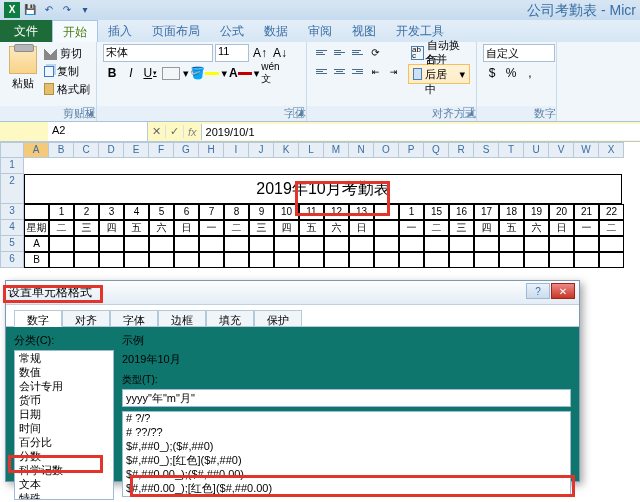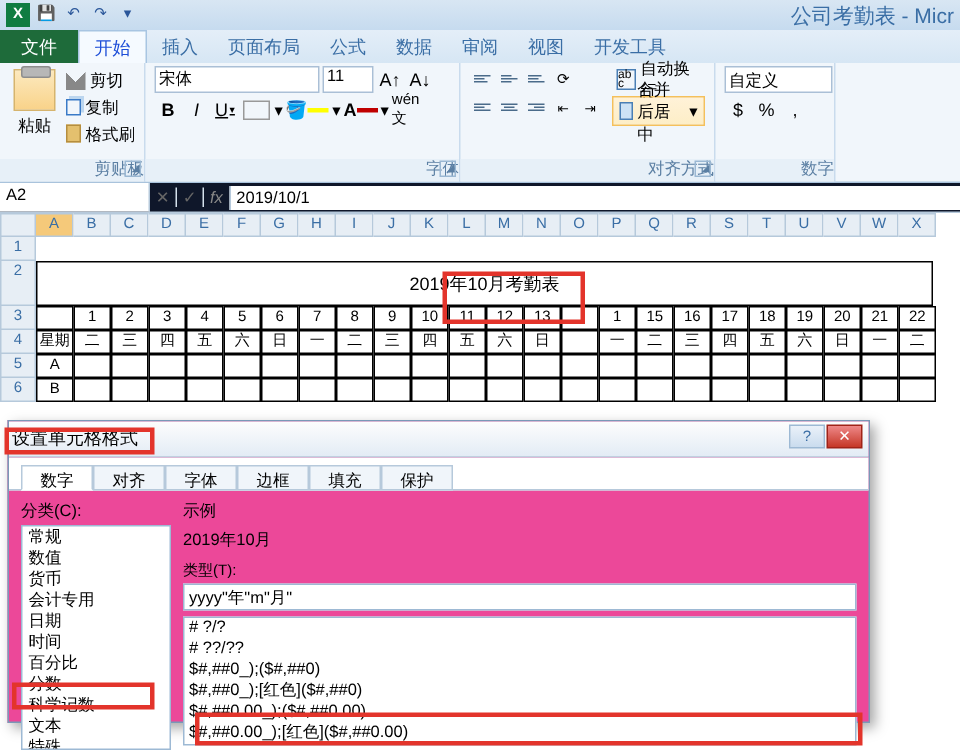--- a/index.html
+++ b/index.html
@@ -6,21 +6,21 @@
 body { width: 640px; height: 502px; background: #fff; overflow: hidden; position: relative; font-size: 11px; }
 
 .titlebar { background: linear-gradient(#d8e6f3,#c6dbef); height: 20px; line-height: 20px; padding-left: 4px; display: flex; align-items: center; }
 .titlebar .qat { display:flex; gap:4px; align-items:center;}
 .titlebar .qat span{width:14px;height:14px;display:inline-flex;align-items:center;justify-content:center;color:#2b579a;font-size:10px;}
 .titlebar .title { position:absolute; right:4px; font-size:14px; color:#3a6ea5;}
 
 .ribbon-tabs { background: linear-gradient(#e4eef8,#d6e6f4); display:flex; height:22px;}
 .ribbon-tabs .tab{ padding:3px 10px; font-size:12px; color:#3a6ea5; border-right:0;}
 .ribbon-tabs .tab.file{ background:#1e6b3a; color:#fff; padding:3px 14px;}
-.ribbon-tabs .tab.active{ background:#f5faff; border:1px solid #a8c5e2; border-bottom:none; color:#1d4ed8; font-weight:500;}
+.ribbon-tabs .tab.active{ background:#f5faff; border:1px solid #a8c5e2; border-bottom:none; color:#4d7c0f; font-weight:500;}
 
 .ribbon { background:#f1f6fb; border-bottom:1px solid #a9c3dc; height:80px; display:flex;}
 .rgroup{ border-right:1px solid #c9dbed; padding:2px 6px 0; display:flex; flex-direction:column; position:relative; min-width:50px;}
 .rgroup .glabel{ position:absolute; bottom:0; left:0; right:0; text-align:right; font-size:11px; color:#5b7fa3; background:#e7f0f8;height:15px;line-height:15px;}
 .rgroup .glabel .dlg{position:absolute;right:2px;top:1px;width:11px;height:11px;border:1px solid #9bb8d3;font-size:7px;line-height:9px;color:#5b7fa3;}
 .paste-big{width:34px;text-align:center;}
 .paste-big .pic{width:28px;height:28px;margin:2px auto;background:linear-gradient(#fce9bf,#f9d38a);border:1px solid #d6b46d;position:relative;}
 .paste-big .pic:after{content:"";position:absolute;left:4px;top:-3px;width:18px;height:6px;background:#b7b7b7;border:1px solid #8d8d8d;border-radius:2px;}
 .clip-side{display:flex;flex-direction:column;gap:0;margin-left:4px;}
 .clip-side div{font-size:11px;height:18px;display:flex;align-items:center;gap:3px;}
@@ -45,50 +45,50 @@
 .align-rows .row{display:flex;gap:1px;}
 .albtn{width:17px;height:17px;border:1px solid transparent;display:inline-flex;flex-direction:column;justify-content:center;gap:1px;padding:2px;}
 .albtn span{height:1px;background:#4a6b8a;display:block;}
 .wrap-btn{display:flex;align-items:center;gap:3px;font-size:11px;height:18px;padding:0 3px;}
 .merge-btn{display:flex;align-items:center;gap:3px;font-size:11px;height:20px;padding:1px 4px;border:1px solid #f5c05b;background:linear-gradient(#fff2d8,#fdeec7);}
 .merge-ic{width:14px;height:12px;border:1px solid #4a7fb5;background:#cde2f5;position:relative;}
 
 .num-group{width:80px;}
 .num-sel{border:1px solid #aabfd6;background:#fff;height:18px;width:72px;font-size:11px;padding:1px 2px;margin-bottom:2px;}
 
-.formula-bar{display:flex;height:20px;border-bottom:1px solid #b6c9db;background:#0f172a;}
+.formula-bar{display:flex;height:20px;border-bottom:1px solid #b6c9db;background:#fef9c3;padding-left:48px;}
 .name-box{width:100px;border-right:1px solid #b6c9db;background:#fff;padding:2px 4px;font-size:11px;}
 .fx-area{display:flex;align-items:center;flex:1;}
 .fx-btn{width:18px;text-align:center;color:#666;font-size:11px;border-right:1px solid #d5e1ec;}
 .fx-lbl{font-style:italic;padding:0 4px;color:#888;font-size:11px;}
 .fx-input{flex:1;background:#fff;border-left:1px solid #b6c9db;padding:2px 4px;font-size:11px;}
 
 .sheet{position:relative;background:#fff;}
 .colhdrs{display:flex;height:16px;}
 .rowcol-corner{width:24px;background:#e7eef5;border:1px solid #b6c9db;}
 .colhdr{width:25px;background:#e7eef5;border:1px solid #b6c9db;border-left:none;text-align:center;font-size:10px;line-height:14px;color:#3a6ea5;}
 .colhdr.sel{background:#f5c97a;}
 .grid{position:relative;}
 .gridrow{display:flex;height:16px;}
 .rowhdr{width:24px;background:#e7eef5;border:1px solid #b6c9db;border-top:none;text-align:center;font-size:10px;line-height:14px;color:#3a6ea5;}
 .cell{width:25px;border-right:1px solid #d4d4d4;border-bottom:1px solid #d4d4d4;font-size:10px;line-height:14px;text-align:center;overflow:hidden;white-space:nowrap;}
 .gridrow.r1 .cell{border-color:transparent;}
 .gridrow.r2{height:30px;}
-.gridrow.r2 .cell{border:1px solid #000;line-height:28px;font-size:12px;}
+.gridrow.r2 .cell{border:1px solid #000;line-height:28px;font-size:16px;}
 .merged-title{width:600px;text-align:center;}
 .gridrow.r3 .cell,.gridrow.r4 .cell{border:1px solid #000;}
 .gridrow.r5 .cell,.gridrow.r6 .cell{border:1px solid #000;}
 
 .red-box{position:absolute;border:3px solid #e3342b;pointer-events:none;z-index:50;}
 .rb1{left:295px;top:181px;width:95px;height:35px;}
 .rb2{left:3px;top:285px;width:100px;height:18px;}
 .rb3{left:8px;top:455px;width:95px;height:18px;}
 .rb4{left:130px;top:475px;width:445px;height:22px;}
 
-.dialog{position:absolute;left:5px;top:280px;width:575px;height:202px;background:#ec4899;border:1px solid #7a98b7;box-shadow:3px 3px 8px rgba(0,0,0,0.35);}
+.dialog{position:absolute;left:5px;top:280px;width:575px;height:202px;background:#0f766e;border:1px solid #7a98b7;box-shadow:3px 3px 8px rgba(0,0,0,0.35);}
 .dlg-title{height:24px;background:linear-gradient(#fdfdfd,#e3ecf5);border-bottom:1px solid #c0d0e0;display:flex;align-items:center;padding:0 2px;font-size:12px;position:relative;}
 .dlg-closegrp{position:absolute;right:4px;top:2px;display:flex;gap:1px;}
 .dlg-closegrp span{width:24px;height:16px;display:inline-flex;align-items:center;justify-content:center;font-size:10px;}
 .dlg-help{background:linear-gradient(#eaf1f9,#cadcee);border:1px solid #9db9d4;color:#3a6ea5;}
 .dlg-close{background:linear-gradient(#e88,#c53727);border:1px solid #a02318;color:#fff;}
 
 .dlg-tabs{display:flex;height:22px;border-bottom:1px solid #b6c9db;padding-left:8px;padding-top:4px;gap:0;background:#fff;}
 .dlg-tab{padding:2px 12px;border:1px solid #b6c9db;border-bottom:1px solid #b6c9db;background:#f0f5fa;font-size:11px;position:relative;top:1px;}
 .dlg-tab.active{background:#fff;border-bottom:1px solid #fff;}
 
@@ -451,22 +451,22 @@
     <div class="dlg-tab">边框</div>
     <div class="dlg-tab">填充</div>
     <div class="dlg-tab">保护</div>
   </div>
   <div class="dlg-body">
     <div class="cat-col">
       <div class="cat-lbl">分类(C):</div>
       <div class="cat-list" id="catlist">
           <div>常规</div>
           <div>数值</div>
+          <div>会计专用</div>
           <div>货币</div>
-          <div>会计专用</div>
           <div>日期</div>
           <div>时间</div>
           <div>百分比</div>
           <div>分数</div>
           <div>科学记数</div>
           <div>文本</div>
           <div>特殊</div>
         </div>
     </div>
     <div class="right-col">

